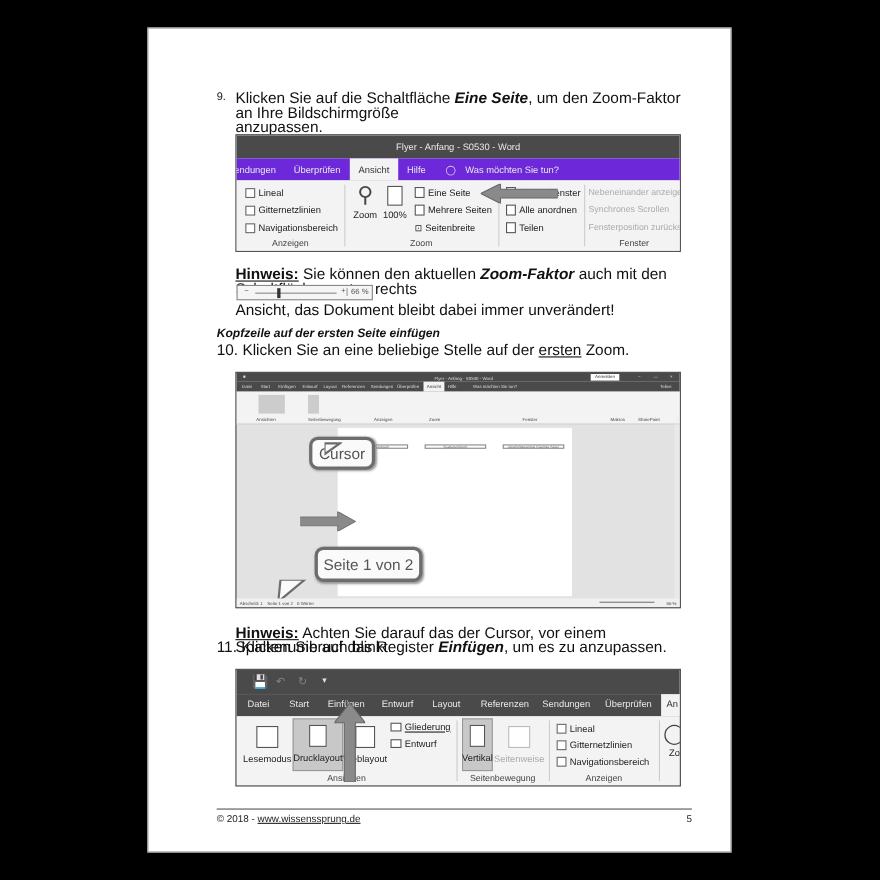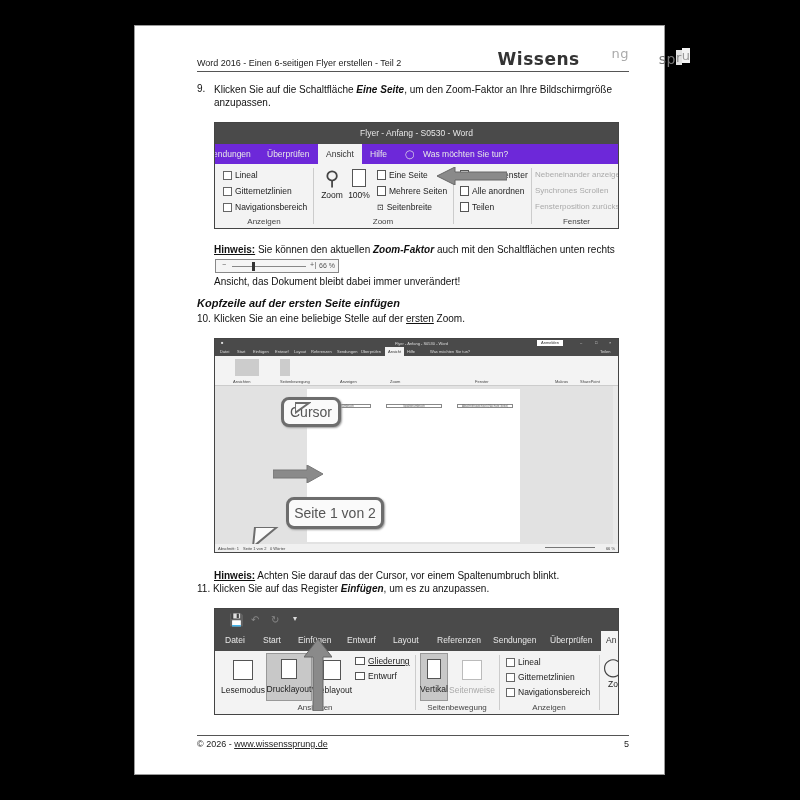--- a/index.html
+++ b/index.html
@@ -10,21 +10,21 @@
 
   .hdr { position: absolute; left: 62px; top: 22px; width: 432px; height: 24px; border-bottom: 1px solid #555; }
   .hdr-title { position: absolute; left: 0; bottom: 3px; font-size: 9px; color: #222; }
   .logo { position: absolute; right: 0; bottom: 2px; font-family: "DejaVu Sans", sans-serif; font-size: 17px; letter-spacing: 0.5px; color: #555; }
   .logo .b { font-weight: bold; color: #333; }
   .logo .s1 { font-size: 14px; position: relative; top: -1px; color: #777; }
   .logo .s2 { font-size: 13px; position: relative; top: -3px; color: #888; }
   .logo .s3 { font-size: 13px; position: relative; top: -5px; color: #999; }
   .logo .s4 { font-size: 13px; position: relative; top: -7px; color: #aaa; }
 
-  .txt { position: absolute; font-size: 10px; line-height: 13px; color: #111; }
+  .txt { position: absolute; font-size: 14px; line-height: 13px; color: #111; }
   .num { position: absolute; font-size: 10px; color: #111; }
   .bi { font-weight: bold; font-style: italic; }
   .u { text-decoration: underline; }
   .ub { text-decoration: underline; font-weight: bold; }
 
   
   .shot { position: absolute; border: 1px solid #444; overflow: hidden; background: #f3f3f3; }
   .s1 { left: 79px; top: 96px; width: 405px; height: 107px; }
   .s1 .titlebar { height: 21px; background: #4a4a4a; color: #e8e8e8; font-size: 8.5px; text-align: center; line-height: 21px; }
   .s1 .tabrow { height: 20px; background: #6d28d9; position: relative; }
@@ -72,24 +72,20 @@
 
   .ftr { position: absolute; left: 62px; top: 709px; width: 432px; height: 14px; border-top: 1px solid #555; font-size: 9px; color: #222; }
   .ftr .l { position: absolute; left: 0; top: 3px; }
   .ftr .r { position: absolute; right: 0; top: 3px; }
 </style>
 </head>
 <body>
 
 <div class="page">
 
-  <div class="hdr">
-    <span class="hdr-title">Word 2016 - Einen 6-seitigen Flyer erstellen - Teil 2</span>
-    <span class="logo"><span class="b">Wissens</span><span class="s1">s</span><span class="s1">p</span><span class="s2">r</span><span class="s3">u</span><span class="s4">n</span><span class="s4">g</span></span>
-  </div>
 
   <span class="num" style="left:62px;top:57px;">9.</span>
   <div class="txt" style="left:79px;top:57px;width:420px;">
     <span>Klicken Sie auf die Schaltfläche </span><span class="bi">Eine Seite</span><span>, um den Zoom-Faktor an Ihre Bildschirmgröße</span><br>
     <span>anzupassen.</span>
   </div>
 
   <div class="shot s1">
     <div class="titlebar">Flyer - Anfang - S0530  -  Word</div>
     <div class="tabrow">
@@ -330,16 +326,16 @@
         <span style="font-size:18px;line-height:24px;color:#444;">◯</span>
         <span>Zo</span>
       </div>
     </div>
     <svg style="position:absolute;left:89px;top:30px;" width="28" height="72">
       <polygon points="14,0 28,18 19,18 19,72 9,72 9,18 0,18" fill="#8a8a8a" stroke="#666" stroke-width="1"></polygon>
     </svg>
   </div>
 
   <div class="ftr">
-    <span class="l"><span>© 2026 - </span><span class="u">www.wissenssprung.de</span></span>
+    <span class="l"><span>© 2018 - </span><span class="u">www.wissenssprung.de</span></span>
     <span class="r">5</span>
   </div>
 </div>
 
 </body></html>

